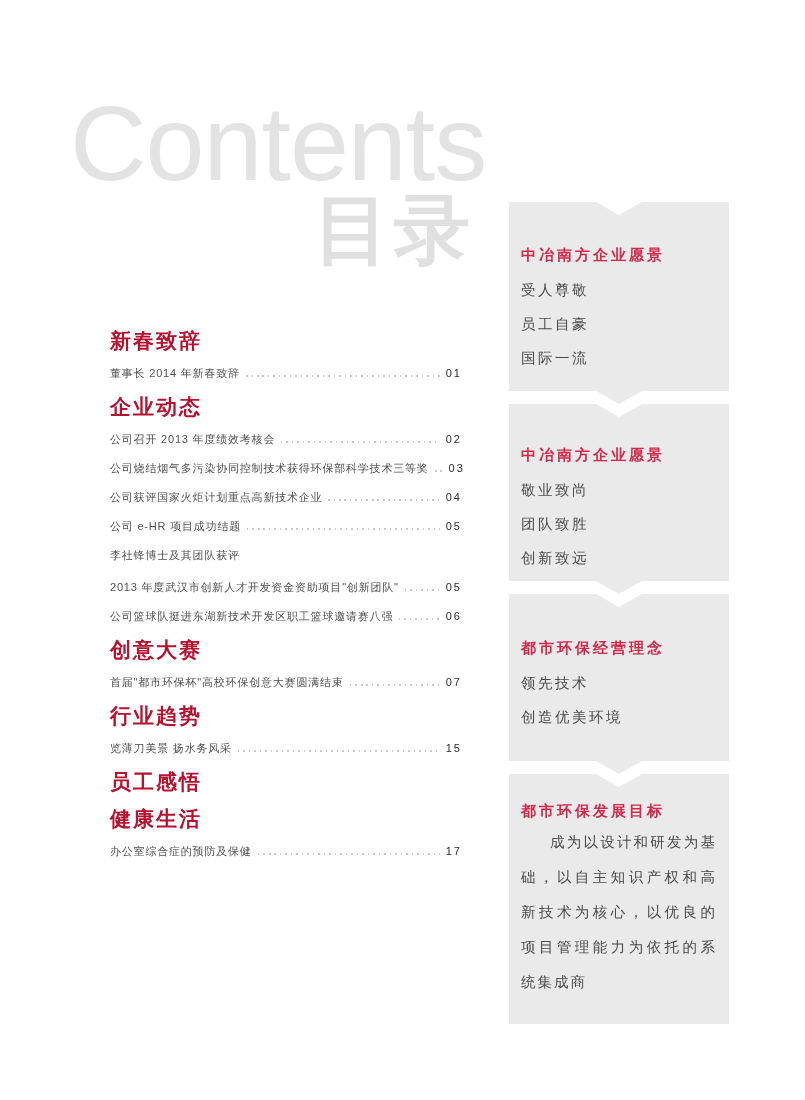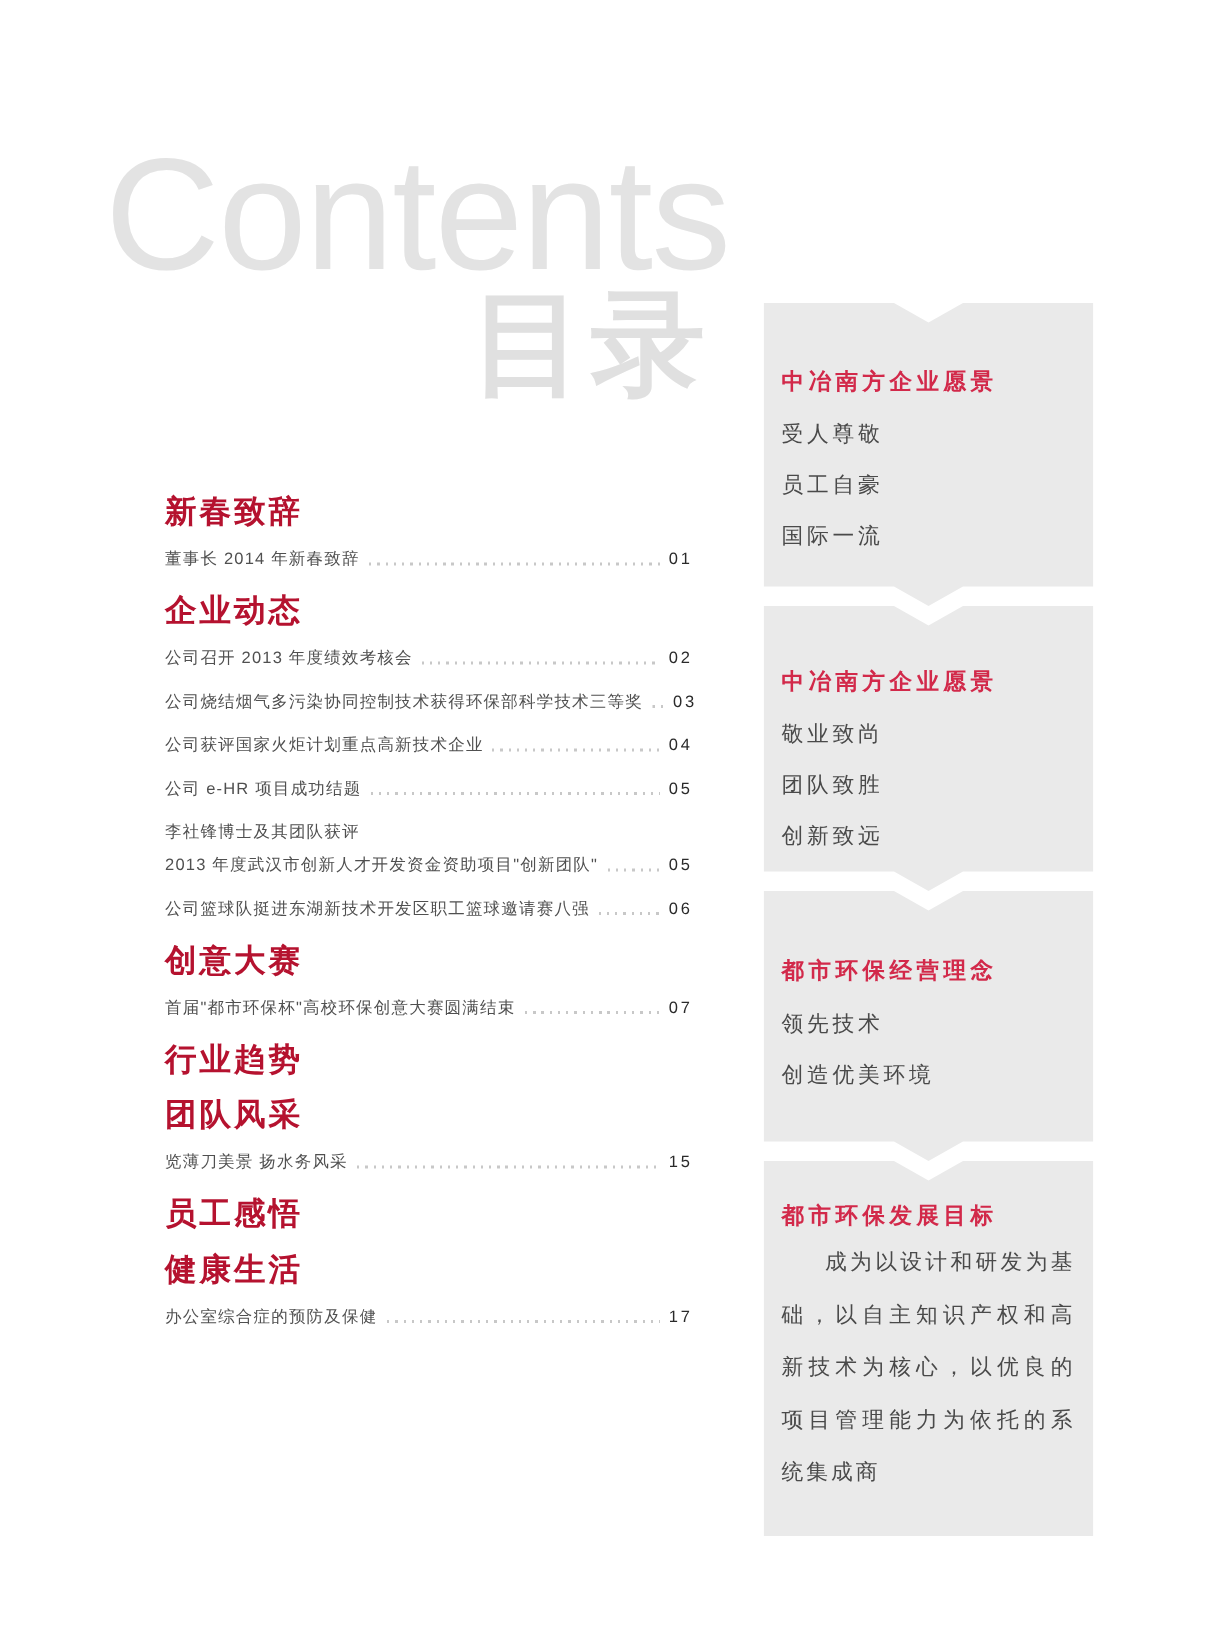--- a/index.html
+++ b/index.html
@@ -44,21 +44,21 @@
     font-weight:bold;font-size:21px;line-height:22px;
     letter-spacing:2px;color:var(--accent-red);
     margin:0 0 15px 0;
   }
   .toc-entry{
     display:flex;align-items:flex-end;
     font-size:11px;line-height:12px;letter-spacing:0.8px;
     color:var(--entry-text);
     margin:0 0 17px 0;
   }
-  .toc-entry.preline{margin-bottom:10px;}
+  .toc-entry.preline{margin-bottom:20px;}
   .toc-entry .t{white-space:nowrap;}
   .toc-entry .lead{
     flex:1;height:2px;margin:0 6px 2px 6px;min-width:8px;
     background-image:repeating-linear-gradient(to right,var(--leader-dot) 0 1.5px,transparent 1.5px 5.5px);
     background-repeat:repeat-x;background-position:left bottom;
   }
   .toc-entry .pg{
     color:var(--page-num);font-size:11px;letter-spacing:2px;
     white-space:nowrap;
   }
@@ -142,21 +142,20 @@
       <i class="lead"></i>
       <span class="pg">06</span>
     </div>
     <div class="toc-heading">创意大赛</div>
     <div class="toc-entry">
       <span class="t">首届"都市环保杯"高校环保创意大赛圆满结束</span>
       <i class="lead"></i>
       <span class="pg">07</span>
     </div>
     <div class="toc-heading">行业趋势</div>
-    <div class="toc-heading">团队风采</div>
     <div class="toc-entry">
       <span class="t">览薄刀美景  扬水务风采</span>
       <i class="lead"></i>
       <span class="pg">15</span>
     </div>
     <div class="toc-heading">员工感悟</div>
     <div class="toc-heading">健康生活</div>
     <div class="toc-entry">
       <span class="t">办公室综合症的预防及保健</span>
       <i class="lead"></i>

